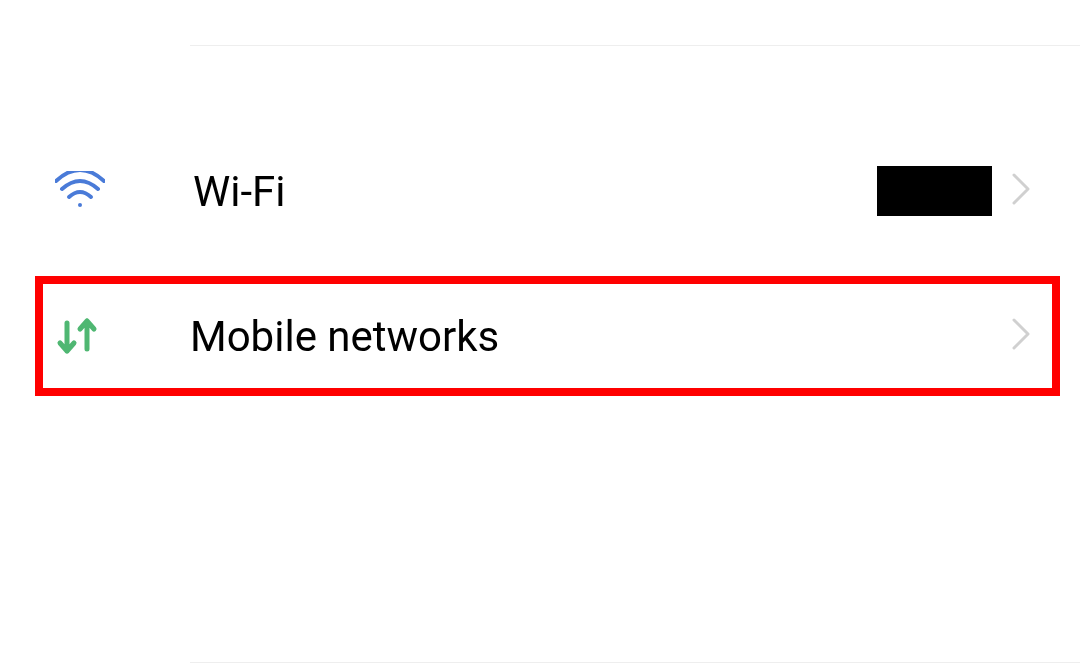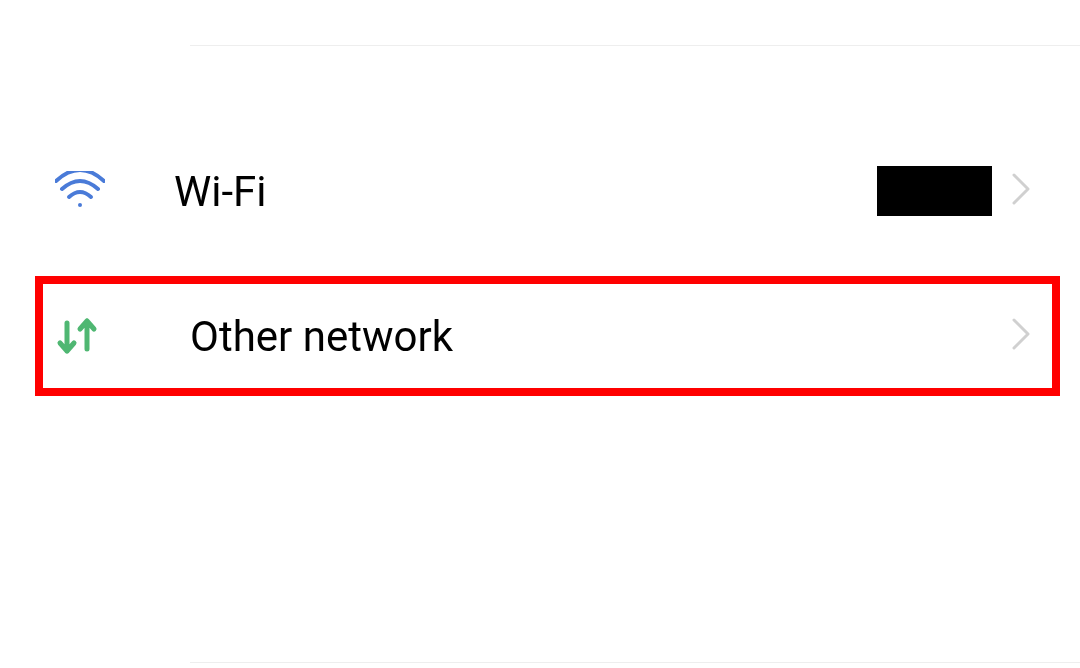--- a/index.html
+++ b/index.html
@@ -63,21 +63,21 @@
     .icon-wrap {
       width: 60px;
       display: flex;
       align-items: center;
       justify-content: flex-start;
     }
     .label {
       font-size: 42px;
       color: #000000;
       font-weight: 400;
-      margin-left: 59px;
+      margin-left: 78px;
       flex: 1;
     }
     .list-item.highlighted .label {
       margin-left: 75px;
     }
     .value-wrap {
       display: flex;
       align-items: center;
       gap: 20px;
     }
@@ -118,21 +118,21 @@
       </span>
     </div>
 
     <div class="list-item highlighted">
       <span class="icon-wrap">
         <svg width="44" height="42" viewBox="0 0 44 42">
           <path d="M 12 8 L 12 36 M 12 36 L 5 28 M 12 36 L 19 28" stroke="#4fb772" stroke-width="5" fill="none" stroke-linecap="round" stroke-linejoin="round"></path>
           <path d="M 32 34 L 32 6 M 32 6 L 25 14 M 32 6 L 39 14" stroke="#4fb772" stroke-width="5" fill="none" stroke-linecap="round" stroke-linejoin="round"></path>
         </svg>
       </span>
-      <span class="label">Other network</span>
+      <span class="label">Mobile networks</span>
       <span class="value-wrap">
         <span class="chevron">
           <svg width="18" height="32" viewBox="0 0 18 32">
             <path d="M 2 2 L 16 16 L 2 30" stroke="#d0d0d0" stroke-width="3" fill="none" stroke-linecap="round" stroke-linejoin="round"></path>
           </svg>
         </span>
       </span>
     </div>
 
 

